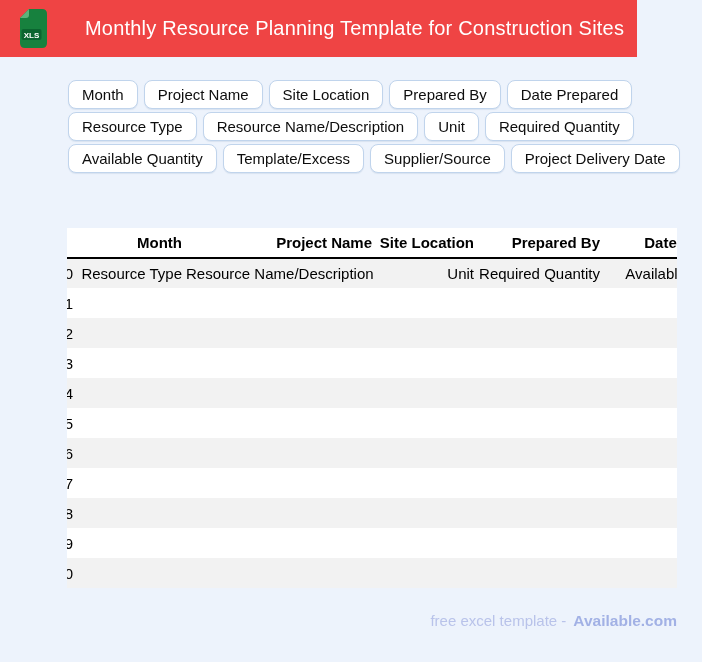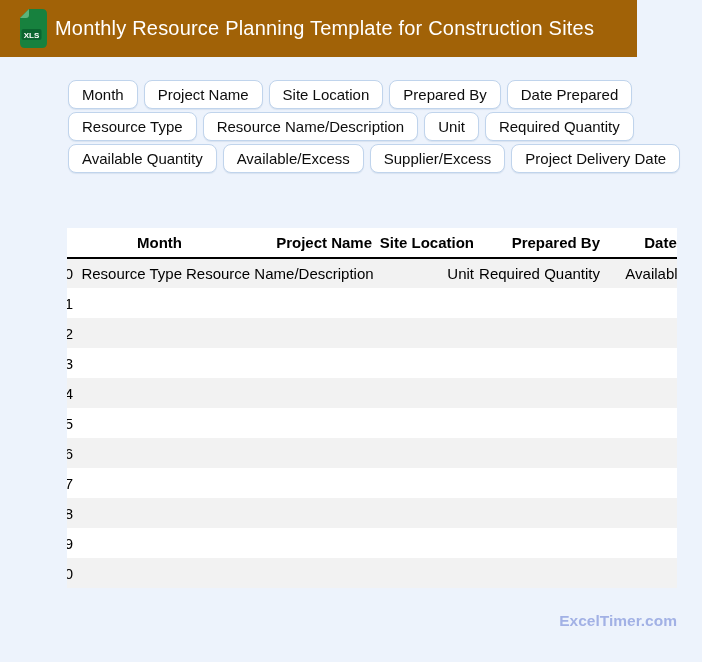--- a/index.html
+++ b/index.html
@@ -8,26 +8,26 @@
     font-family: "Liberation Sans", sans-serif;
     background:#ffffff;
   }
   .page {
     position:relative; width:702px; height:662px;
     background:#edf3fc; overflow:hidden;
   }
   
   .header-bar {
     position:absolute; left:0; top:0; width:637px; height:57px;
-    background:#a16207; display:flex; align-items:center;
+    background:#ef4444; display:flex; align-items:center;gap:17px;
   }
   .file-icon { margin-left:20px; width:27px; height:39px; flex:0 0 auto; }
   .page-title {
     color:#ffffff; font-size:20px; font-weight:500;
-    margin-left:8px; letter-spacing:0.2px; white-space:nowrap;
+    margin-left:21px; letter-spacing:0.2px; white-space:nowrap;
   }
   
   .chips {
     position:absolute; left:68px; top:80px; display:flex;
     flex-direction:column; gap:3px;
   }
   .chip-row { display:flex; gap:6px; }
   .chip {
     background:#ffffff; border:1px solid #c0d4ec; border-radius:8px;
     height:29px; padding:0 13px; font-family:"Liberation Sans",sans-serif;
@@ -84,22 +84,22 @@
         <button class="chip">Date Prepared</button>
       </div>
       <div class="chip-row">
         <button class="chip">Resource Type</button>
         <button class="chip">Resource Name/Description</button>
         <button class="chip">Unit</button>
         <button class="chip">Required Quantity</button>
       </div>
       <div class="chip-row">
         <button class="chip">Available Quantity</button>
-        <button class="chip">Available/Excess</button>
-        <button class="chip">Supplier/Excess</button>
+        <button class="chip">Template/Excess</button>
+        <button class="chip">Supplier/Source</button>
         <button class="chip">Project Delivery Date</button>
       </div>
     </div>
 
   <div class="table-clip">
     <table class="sheet">
       <colgroup>
         <col style="width:22px">
           <col style="width:109px">
           <col style="width:190px">
@@ -204,16 +204,17 @@
             <td></td>
             <td></td>
             <td></td>
             <td></td>
           </tr>
         </tbody>
     </table>
   </div>
 
   <div class="footer">
-    <span class="brand">ExcelTimer.com</span>
+    <span class="prefix">free excel template -</span>
+    <span class="brand">Available.com</span>
   </div>
 
 </div>
 
 </body></html>

